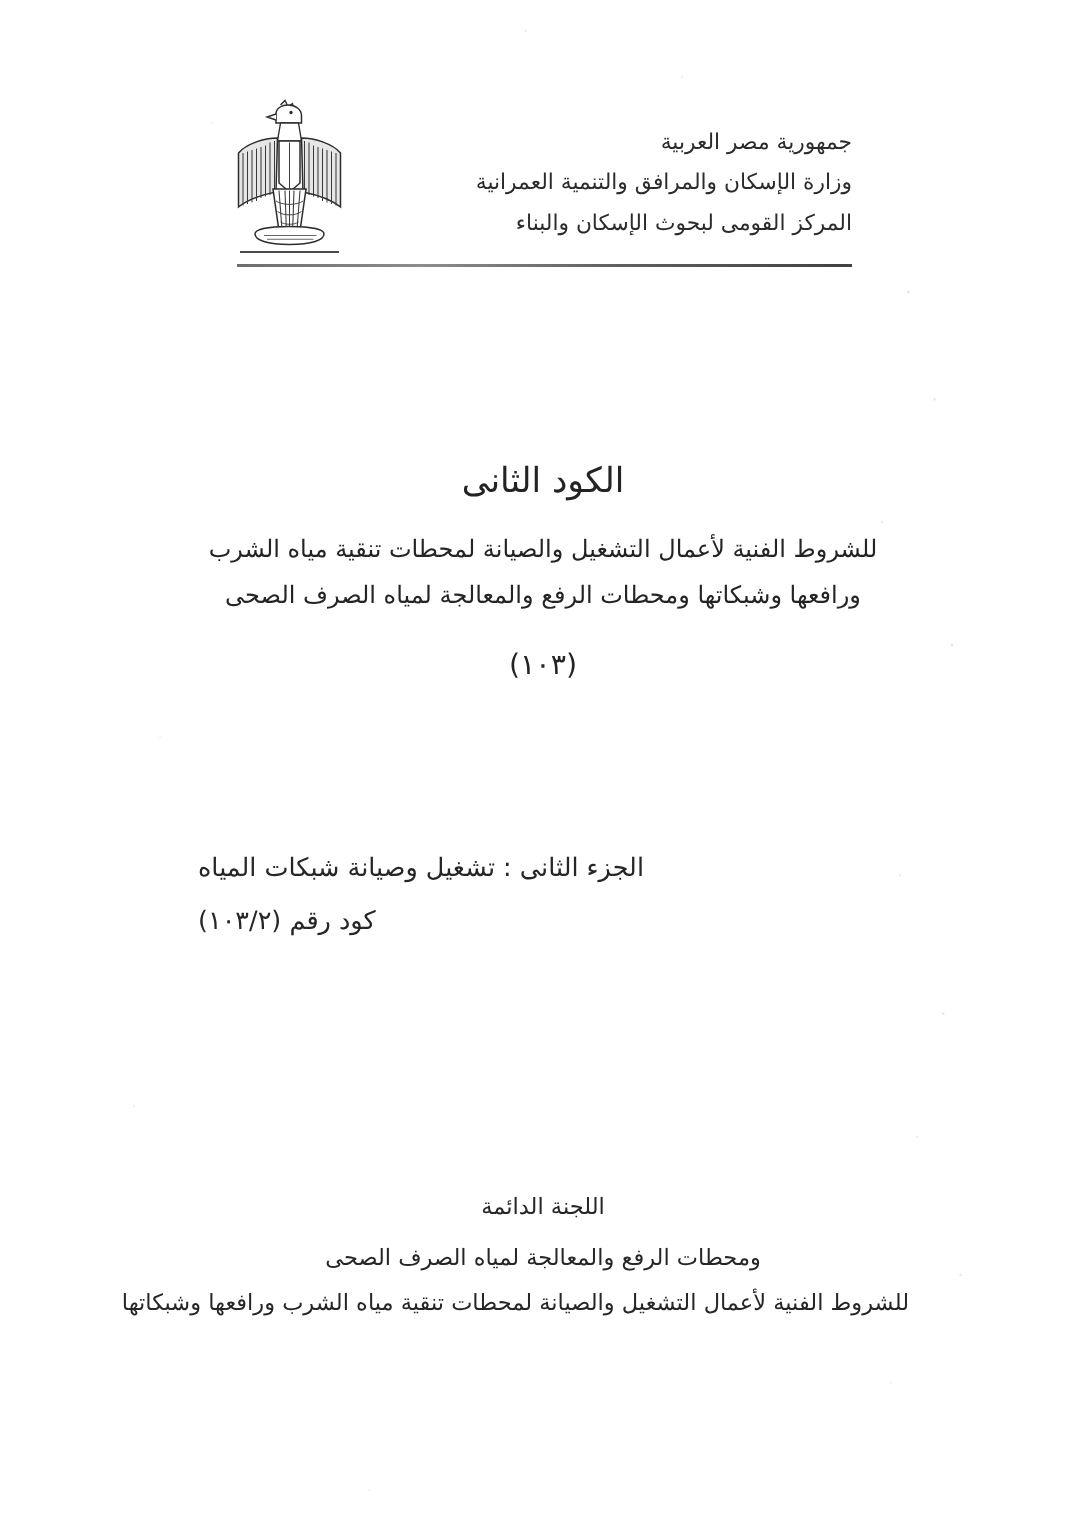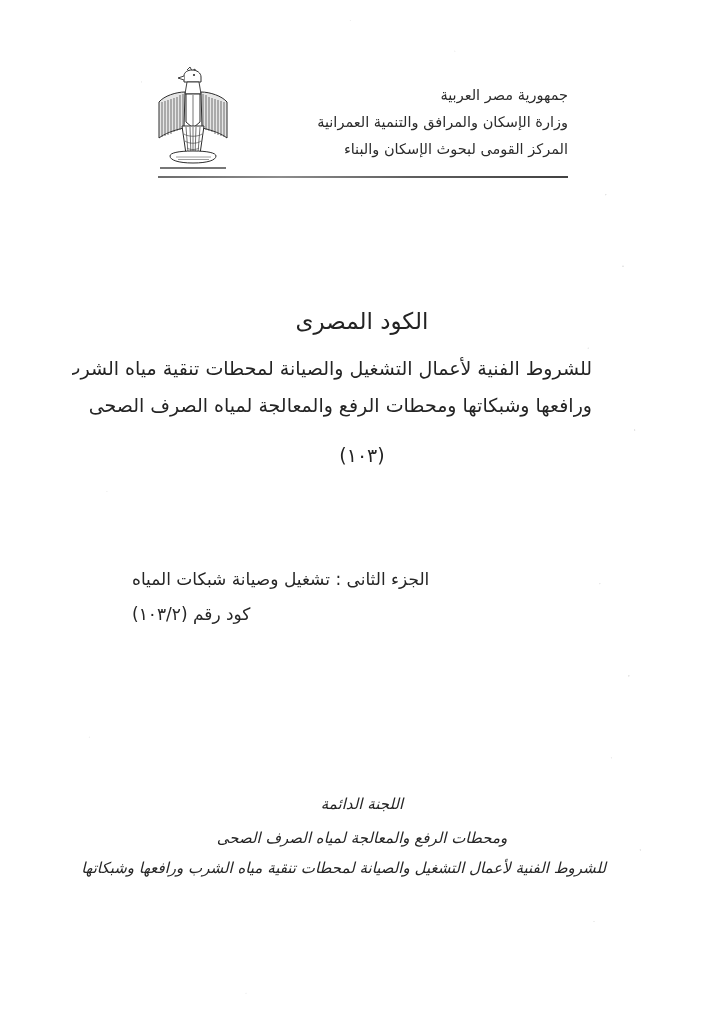--- a/index.html
+++ b/index.html
@@ -99,21 +99,21 @@
     right: 60px;
     text-align: center;
   }
   .code-title {
     font-size: 23px;
     color: #232323;
     letter-spacing: 0.5px;
     margin-bottom: 16px;
   }
   .title-line {
-    font-size: 19px;
+    font-size: 16px;
     color: #242424;
     line-height: 1.95;
     white-space: nowrap;
   }
   .code-number {
     font-size: 19px;
     color: #242424;
     margin-top: 20px;
   }
 
@@ -132,21 +132,20 @@
     white-space: nowrap;
   }
 
   
   .committee-block {
     position: absolute;
     top: 795px;
     left: 46px;
     right: 46px;
     text-align: center;
-    font-style: italic;
   }
   .committee-title {
     font-size: 15px;
     color: #262626;
     margin-bottom: 10px;
   }
   .committee-line {
     font-size: 15px;
     color: #262626;
     line-height: 2.0;
@@ -227,21 +226,21 @@
     <div class="header-lines">
       <div>جمهورية مصر العربية</div>
       <div>وزارة الإسكان والمرافق والتنمية العمرانية</div>
       <div>المركز القومى لبحوث الإسكان والبناء</div>
     </div>
   </div>
 
   <div class="rule"></div>
 
   <div class="title-block">
-    <div class="code-title">الكود المصرى</div>
+    <div class="code-title">الكود الثانى</div>
     <div class="title-line">للشروط الفنية لأعمال التشغيل والصيانة لمحطات تنقية مياه الشرب</div>
     <div class="title-line">ورافعها وشبكاتها ومحطات الرفع والمعالجة لمياه الصرف الصحى</div>
     <div class="code-number">(١٠٣)</div>
   </div>
 
   <div class="part-block">
     <div class="part-line">الجزء الثانى : تشغيل وصيانة شبكات المياه</div>
     <div class="part-line">كود رقم (١٠٣/٢)</div>
   </div>
 

